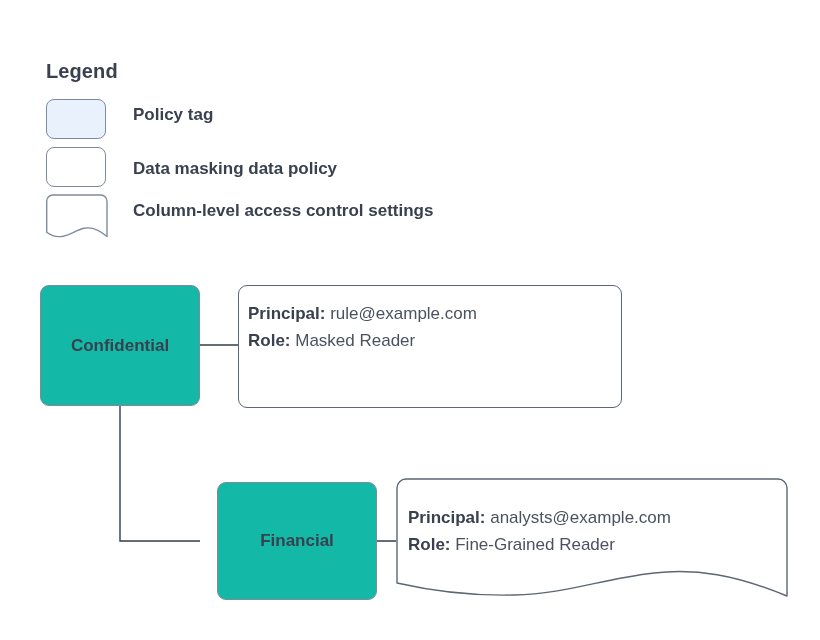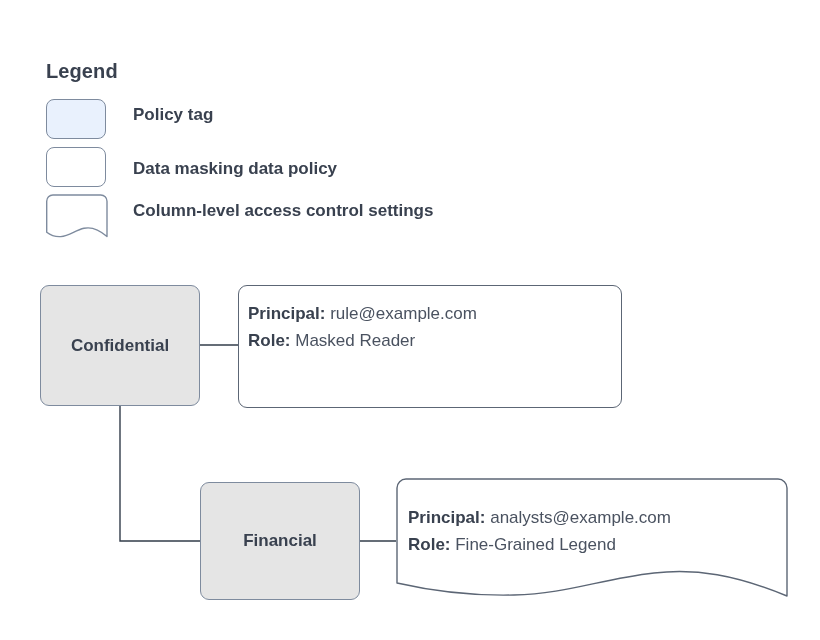--- a/index.html
+++ b/index.html
@@ -65,38 +65,38 @@
     left: 44px;
     top: 193px;
     width: 66px;
     height: 46px;
   }
 
   
   .node {
     position: absolute;
     box-sizing: border-box;
-    background: #e5e5e5;
+    background: #14b8a6;
     border: 1.4px solid #7e8b9e;
     border-radius: 9px;
     display: flex;
     align-items: center;
     justify-content: center;
     font-size: 17px;
     font-weight: bold;
     color: #39414f;
   }
   #node-confidential {
     left: 40px;
     top: 285px;
     width: 160px;
     height: 121px;
   }
   #node-financial {
-    left: 200px;
+    left: 217px;
     top: 482px;
     width: 160px;
     height: 118px;
   }
 
   
   .annot-box {
     position: absolute;
     box-sizing: border-box;
     background: #ffffff;
@@ -197,15 +197,15 @@
   </svg>
 </div>
 
 <div class="annot-text" id="column-text-financial">
   <div>
     <b>Principal:</b>
     <span>analysts@example.com</span>
   </div>
   <div>
     <b>Role:</b>
-    <span>Fine-Grained Legend</span>
+    <span>Fine-Grained Reader</span>
   </div>
 </div>
 
 </body></html>

